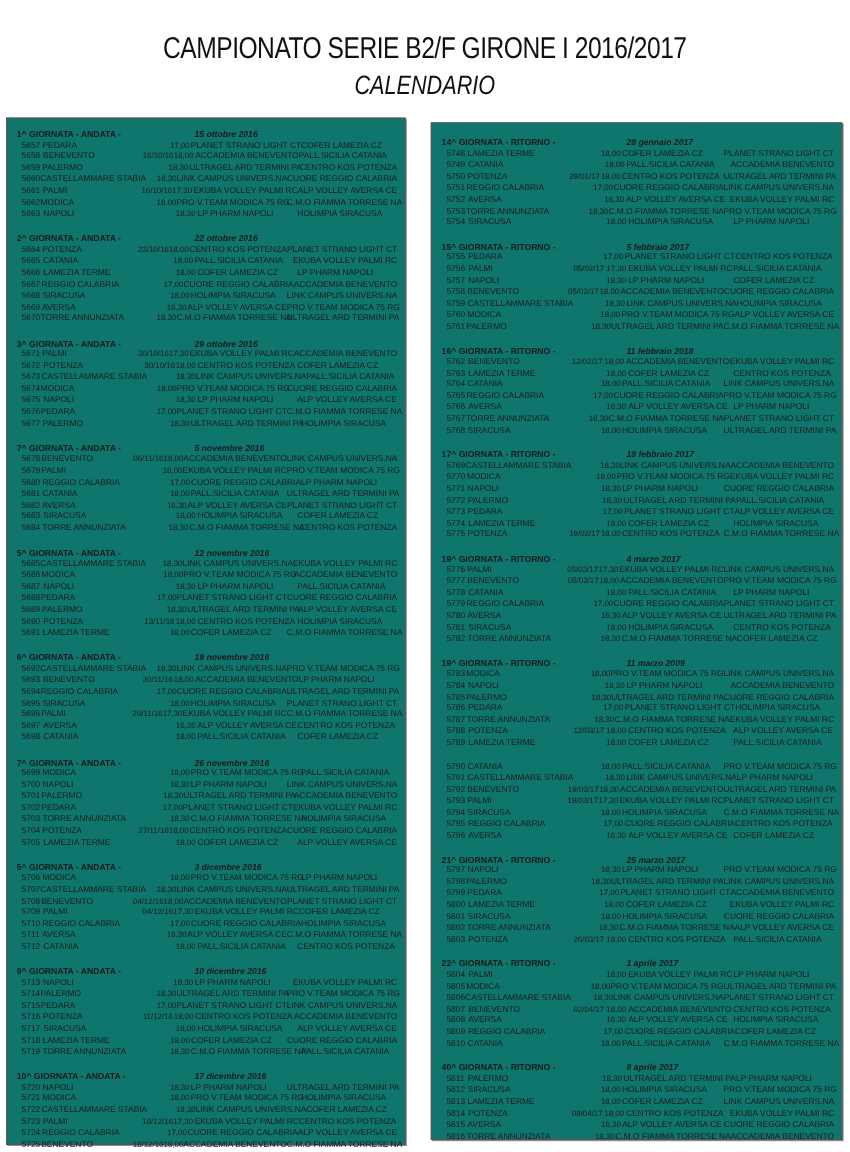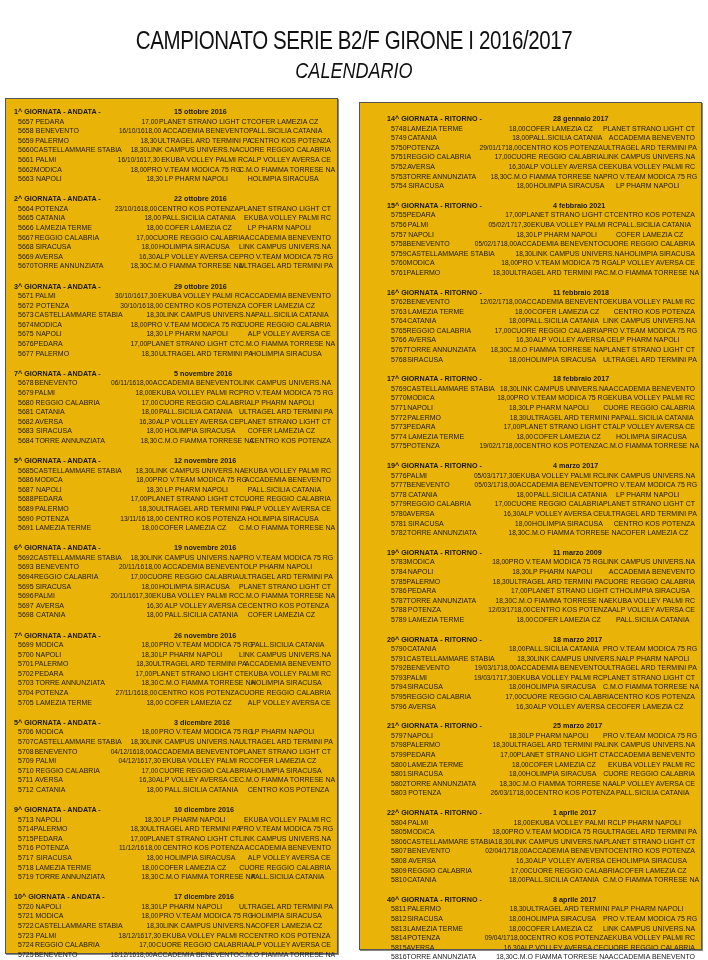--- a/index.html
+++ b/index.html
@@ -1,26 +1,26 @@
 <!DOCTYPE html>
 <html><head>
 <meta charset="utf-8">
 <style>
   html, body { margin: 0; padding: 0; background: #ffffff; }
   body { width: 708px; height: 960px; position: relative; overflow: hidden; font-family: "Liberation Sans", sans-serif; color: #1a1a1a; }
   .title { position: absolute; left: 0; top: 26px; width: 708px; text-align: center; font-family: "Liberation Sans", sans-serif; font-size: 25px; letter-spacing: -0.5px; transform: scaleX(0.82); transform-origin: center; color: #111; line-height: 28px; }
   .subtitle { position: absolute; left: 0; top: 58px; width: 708px; text-align: center; font-family: "Liberation Sans", sans-serif; font-style: italic; font-size: 22px; transform: scaleX(0.82); transform-origin: center; color: #111; line-height: 26px; }
-  .panel { position: absolute; border: 1.5px solid #555; box-shadow: 1px 1px 0 #888; background: #eab308; box-sizing: border-box; }
+  .panel { position: absolute; border: 1.5px solid #555; box-shadow: 1px 1px 0 #888; background: #0f766e; box-sizing: border-box; }
   .panel.left { left: 5px; top: 98px; width: 333px; height: 856px; padding: 8px 6px 0 8px; }
-  .panel.right { left: 359px; top: 102px; width: 343px; height: 848px; padding: 11px 6px 0 27px; }
+  .panel.right { left: 359px; top: 102px; width: 343px; height: 848px; padding: 11px 6px 0 8px; }
   .round { margin-bottom: 10.5px; }
   .panel.right .round { margin-bottom: 10px; }
   .rhead { display: flex; height: 9.6px; line-height: 9.6px; font-size: 7.2px; font-weight: bold; }
   .rhead .rname { width: 148px; white-space: nowrap; }
-  .rhead .rdate { font-weight: bold; margin-left: 12px; white-space: nowrap; }
+  .rhead .rdate { font-style: italic; font-weight: bold; margin-left: 0; white-space: nowrap; }
   .row { display: flex; height: 9.6px; line-height: 9.6px; font-size: 7px; white-space: nowrap; }
   .row .num { width: 20px; padding-left: 4px; }
   .row .city { width: 93px; overflow: visible; }
   .row .alt { width: 29px; text-align: left; font-size: 6.6px; }
   .row .time { width: 20px; font-size: 6.6px; }
   .row .home { width: 92px; }
   .row .away { width: 92px; }
   .panel.right .row .city { width: 96px; }
   .panel.right .row .home { width: 96px; }
   .panel.right .row .alt { width: 30px; }
@@ -713,21 +713,21 @@
         <span class="city">SIRACUSA</span>
         <span class="alt"></span>
         <span class="time">18,00</span>
         <span class="home">HOLIMPIA SIRACUSA</span>
         <span class="away">LP PHARM NAPOLI</span>
       </div>
     </div>
     <div class="round">
       <div class="rhead">
         <span class="rname">15^ GIORNATA   - RITORNO -</span>
-        <span class="rdate">4 febbraio 2021</span>
+        <span class="rdate">5 febbraio 2017</span>
       </div>
       <div class="row">
         <span class="num">5755</span>
         <span class="city">PEDARA</span>
         <span class="alt"></span>
         <span class="time">17,00</span>
         <span class="home">PLANET STRANO LIGHT CT</span>
         <span class="away">CENTRO KOS POTENZA</span>
       </div>
       <div class="row">
@@ -1021,24 +1021,20 @@
       <div class="row">
         <span class="num">5789</span>
         <span class="city">LAMEZIA TERME</span>
         <span class="alt"></span>
         <span class="time">18,00</span>
         <span class="home">COFER LAMEZIA CZ</span>
         <span class="away">PALL.SICILIA CATANIA</span>
       </div>
     </div>
     <div class="round">
-      <div class="rhead">
-        <span class="rname">20^ GIORNATA   - RITORNO -</span>
-        <span class="rdate">18 marzo 2017</span>
-      </div>
       <div class="row">
         <span class="num">5790</span>
         <span class="city">CATANIA</span>
         <span class="alt"></span>
         <span class="time">18,00</span>
         <span class="home">PALL.SICILIA CATANIA</span>
         <span class="away">PRO V.TEAM MODICA 75 RG</span>
       </div>
       <div class="row">
         <span class="num">5791</span>

